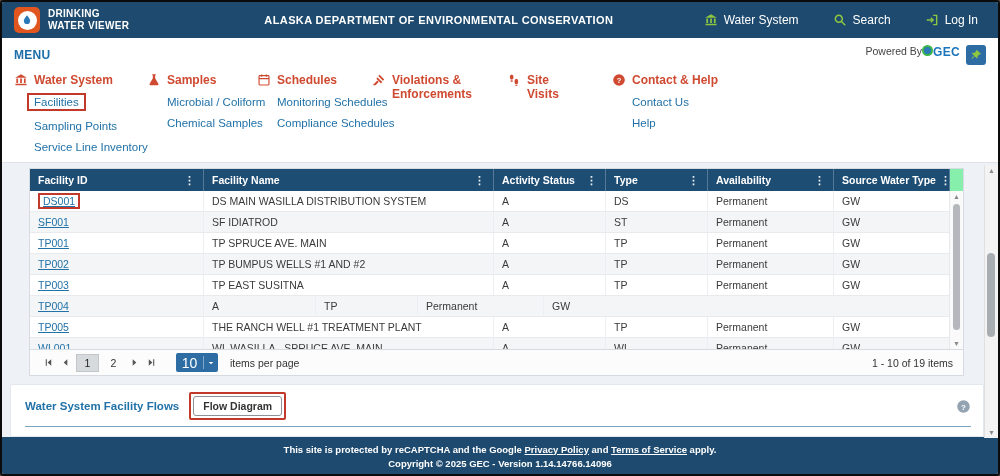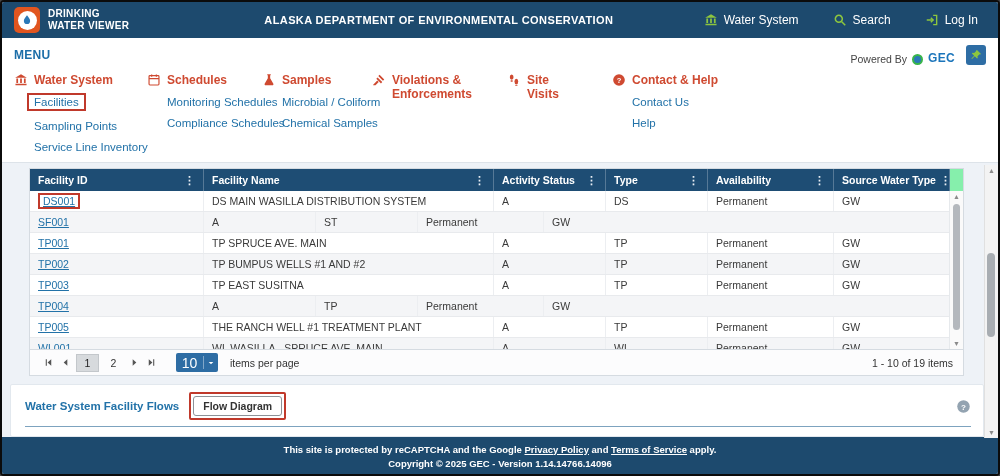--- a/index.html
+++ b/index.html
@@ -20,21 +20,21 @@
   .logo-text{font-size:10px;font-weight:bold;line-height:1.2;letter-spacing:.3px;}
   .org-title{flex:1;text-align:center;font-size:11px;font-weight:bold;letter-spacing:.4px;}
   .topnav{display:flex;align-items:center;gap:34px;margin-right:8px;}
   .nav-item{display:flex;align-items:center;gap:6px;font-size:12px;cursor:pointer;white-space:nowrap;}
   .nav-item .icon{width:14px;height:14px;color:#8dc63f;}
 
   
   .menupanel{flex:0 0 124px;background:#fff;border-bottom:1px solid #dde3e9;}
   .menubar-row{display:flex;align-items:center;justify-content:space-between;padding:7px 12px 0 12px;}
   .menu-label{color:#1c6ea8;font-weight:bold;font-size:12px;letter-spacing:.3px;}
-  .powered{display:flex;align-items:flex-end;gap:5px;font-size:10.5px;color:#444;}
+  .powered{display:flex;align-items:flex-start;font-size:10.5px;color:#444;}
   .gec-circle{width:11px;height:11px;border-radius:50%;border:2px solid #39b54a;background:#2a79b8;box-sizing:border-box;}
   .gec-text{color:#1b75bb;font-weight:bold;font-size:12px;letter-spacing:.3px;}
   .pin-btn{width:20px;height:20px;border-radius:3px;background:#2e6da4;display:flex;align-items:center;justify-content:center;margin-left:6px;cursor:pointer;}
   .pin-btn .icon{width:12px;height:12px;color:#8dc63f;}
   .menu-cols{display:flex;padding:8px 0 0 12px;}
   .mc0{width:133px;}.mc1{width:110px;}.mc2{width:115px;}.mc3{width:135px;}.mc4{width:105px;}.mc5{flex:1;}
   .menu-title{display:flex;align-items:flex-start;gap:6px;color:#cf4a31;font-size:12px;font-weight:600;cursor:pointer;}
   .menu-title .icon{width:14px;height:14px;flex:0 0 14px;margin-top:0;color:#cf4a31;}
   .mc3 .mt-label{max-width:88px;display:inline-block;}
   .mc4 .mt-label{max-width:42px;display:inline-block;}
@@ -171,47 +171,47 @@
               </svg>
             </span>
             <span class="mt-label">Water System</span>
           </div>
           <div class="menu-items">
             <div class="menu-item hl">Facilities</div>
             <div class="menu-item">Sampling Points</div>
             <div class="menu-item">Service Line Inventory</div>
           </div>
         </div>
+        <div class="menu-col mc1">
+          <div class="menu-title">
+            <span class="icon" style="">
+              <svg viewBox="0 0 24 24">
+                <path fill="currentColor" d="M9 2h6v1.6l-1 .5v5l5.2 9.1A1.7 1.7 0 0 1 17.7 21H6.3a1.7 1.7 0 0 1-1.5-2.8L10 9.1v-5l-1-.5Z"></path>
+              </svg>
+            </span>
+            <span class="mt-label">Samples</span>
+          </div>
+          <div class="menu-items">
+            <div class="menu-item">Microbial / Coliform</div>
+            <div class="menu-item">Chemical Samples</div>
+          </div>
+        </div>
         <div class="menu-col mc2">
           <div class="menu-title">
             <span class="icon" style="">
               <svg viewBox="0 0 24 24" fill="none" stroke="currentColor" stroke-width="2">
                 <rect x="3.5" y="4.5" width="17" height="16" rx="1.5"></rect>
                 <path d="M3.5 9.5h17M8 2.5v4M16 2.5v4"></path>
               </svg>
             </span>
             <span class="mt-label">Schedules</span>
           </div>
           <div class="menu-items">
             <div class="menu-item">Monitoring Schedules</div>
             <div class="menu-item">Compliance Schedules</div>
-          </div>
-        </div>
-        <div class="menu-col mc1">
-          <div class="menu-title">
-            <span class="icon" style="">
-              <svg viewBox="0 0 24 24">
-                <path fill="currentColor" d="M9 2h6v1.6l-1 .5v5l5.2 9.1A1.7 1.7 0 0 1 17.7 21H6.3a1.7 1.7 0 0 1-1.5-2.8L10 9.1v-5l-1-.5Z"></path>
-              </svg>
-            </span>
-            <span class="mt-label">Samples</span>
-          </div>
-          <div class="menu-items">
-            <div class="menu-item">Microbial / Coliform</div>
-            <div class="menu-item">Chemical Samples</div>
           </div>
         </div>
         <div class="menu-col mc3">
           <div class="menu-title">
             <span class="icon" style="">
               <svg viewBox="0 0 24 24" fill="currentColor">
                 <path d="m13 3 8 8-2.2 2.2-8-8Zm-3.4 4.6 8 8-2.2 2.2-8-8ZM2 20l7-7 2.5 2.5L6 21H2Z"></path>
               </svg>
             </span>
             <span class="mt-label">Violations &amp; Enforcements</span>
@@ -286,20 +286,21 @@
             <div class="gcell gc1">DS MAIN WASILLA DISTRIBUTION SYSTEM</div>
             <div class="gcell gc2">A</div>
             <div class="gcell gc3">DS</div>
             <div class="gcell gc4">Permanent</div>
             <div class="gcell gc5">GW</div>
           </div>
           <div class="grow alt">
             <div class="gcell gc0">
               <a class="flink">SF001</a>
             </div>
+            <div class="gcell gc1">SF IDIATROD</div>
             <div class="gcell gc2">A</div>
             <div class="gcell gc3">ST</div>
             <div class="gcell gc4">Permanent</div>
             <div class="gcell gc5">GW</div>
           </div>
           <div class="grow">
             <div class="gcell gc0">
               <a class="flink">TP001</a>
             </div>
             <div class="gcell gc1">TP SPRUCE AVE. MAIN</div>

